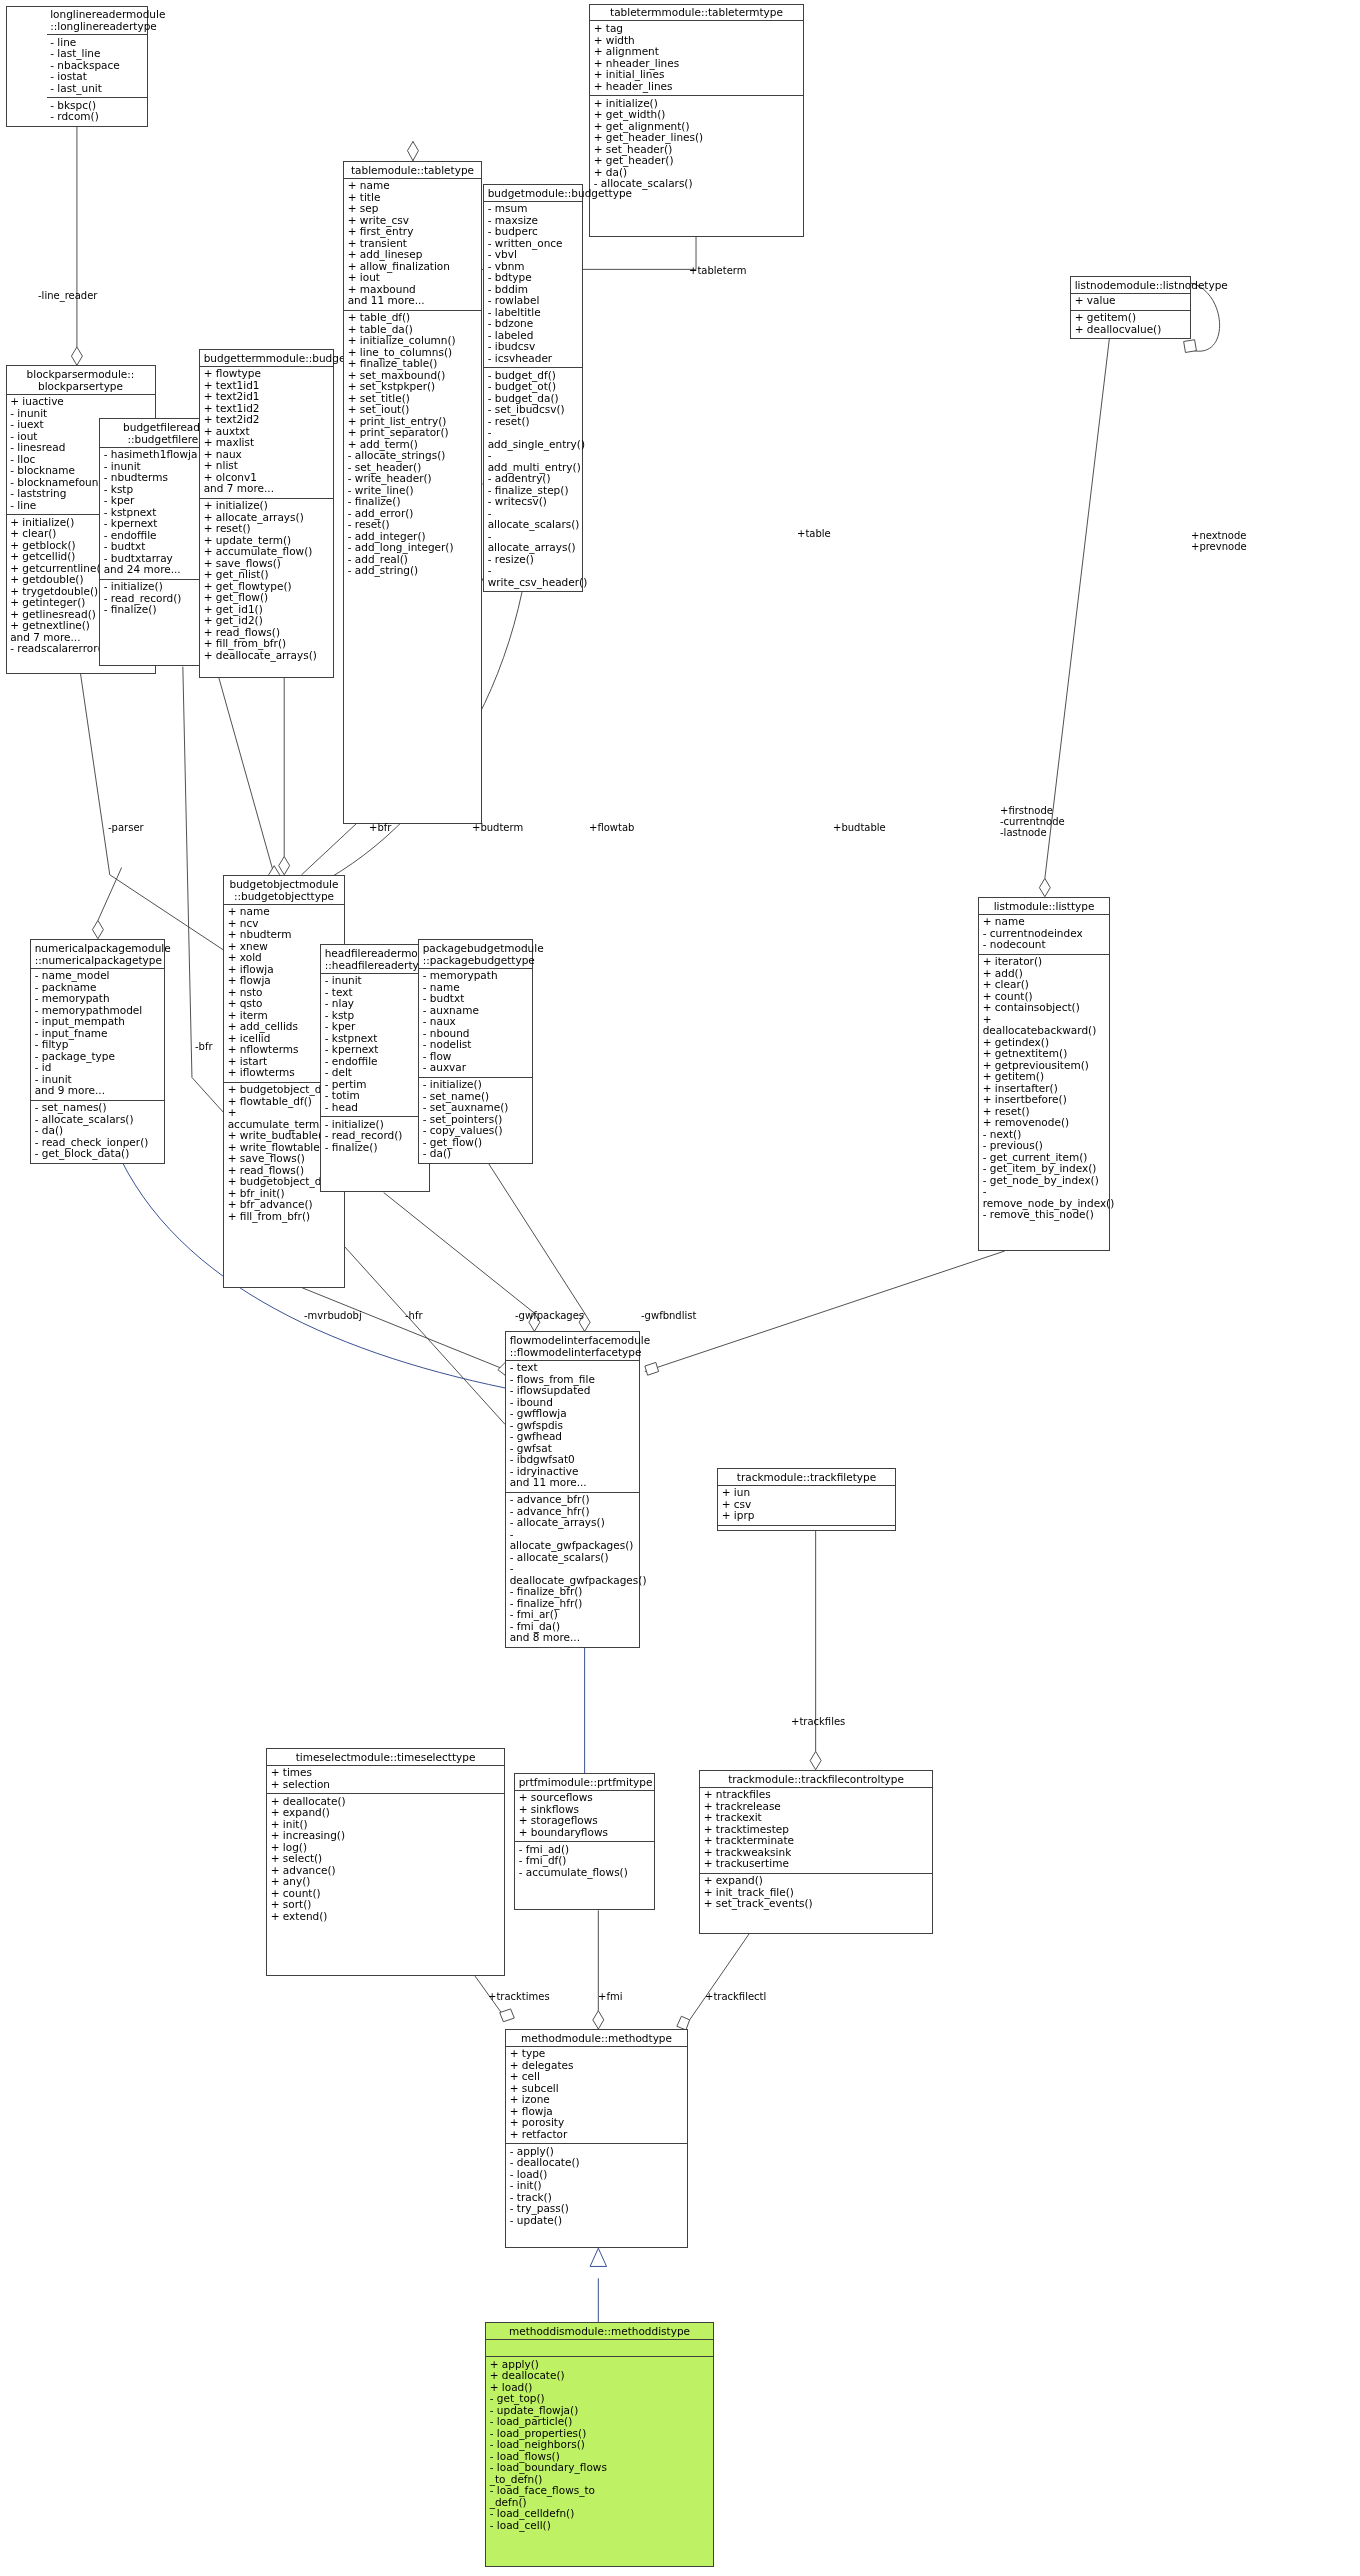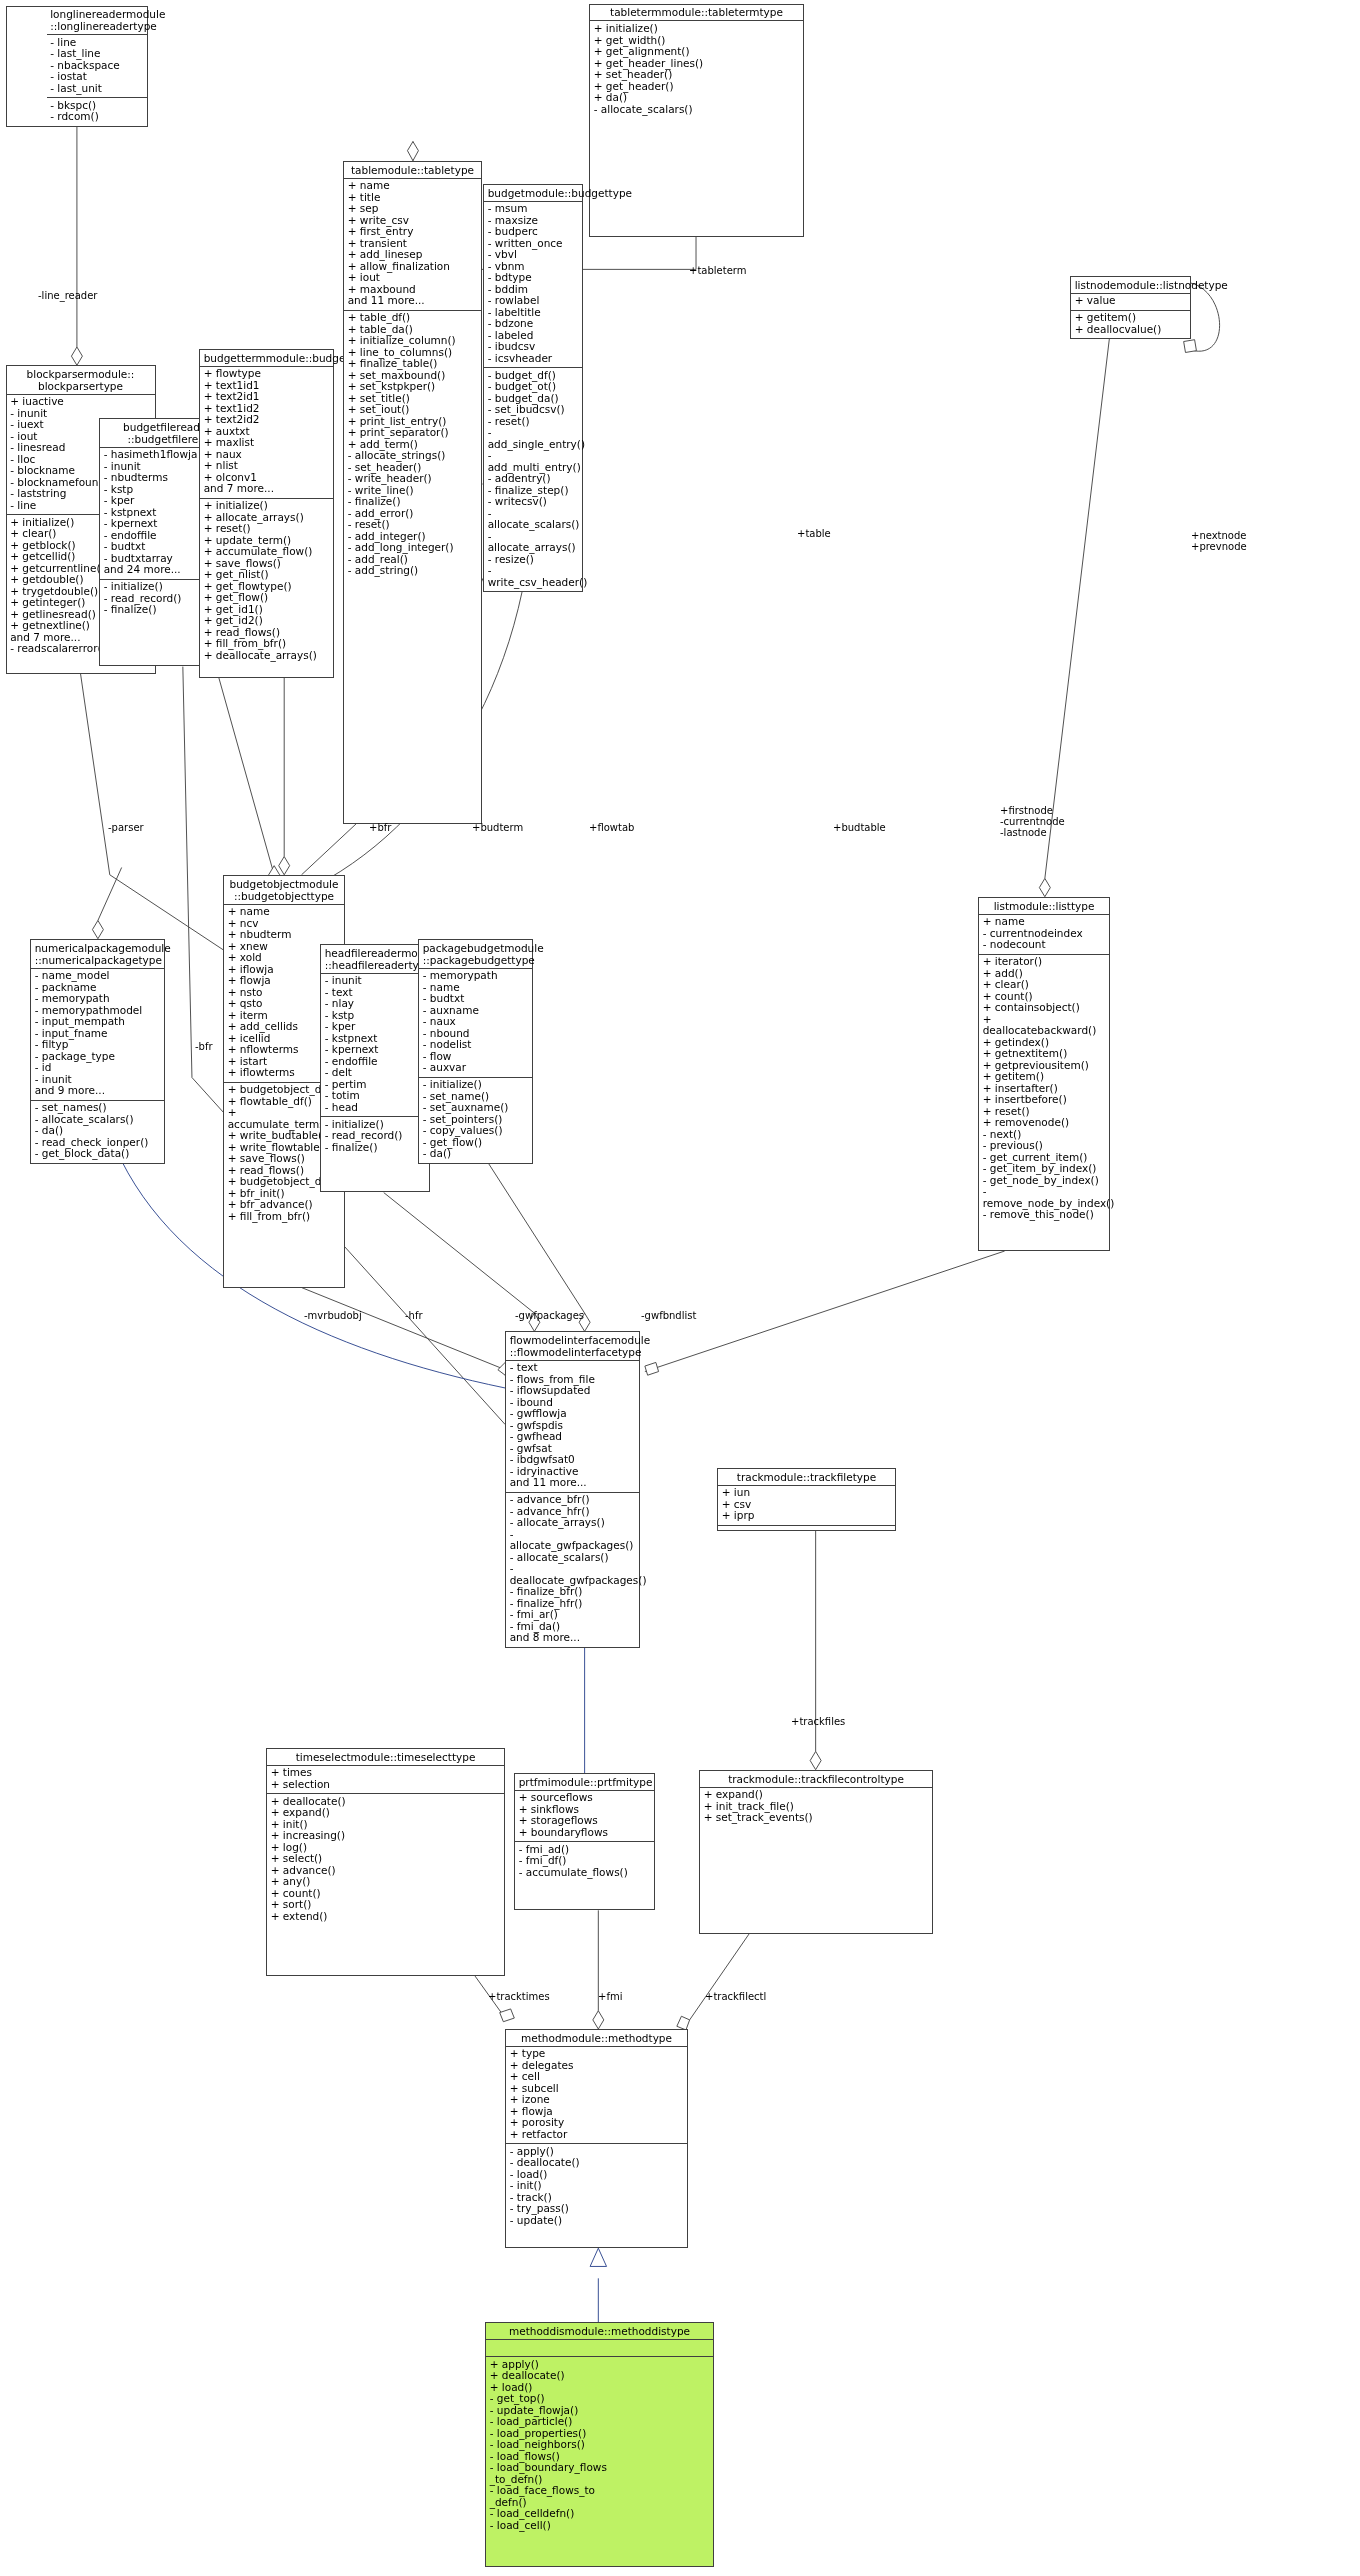--- a/index.html
+++ b/index.html
@@ -105,20 +105,28 @@
         <div>- iostat</div>
         <div>- last_unit</div>
       </div>
       <div class="ops">
         <div>- bkspc()</div>
         <div>- rdcom()</div>
       </div>
     </div>
     <div class="cls" style="left: 589px; top: 3.7px; width: 215px; min-height: 233px;">
       <div class="title">tabletermmodule::tabletermtype</div>
+      <div class="attrs">
+        <div>+ tag</div>
+        <div>+ width</div>
+        <div>+ alignment</div>
+        <div>+ nheader_lines</div>
+        <div>+ initial_lines</div>
+        <div>+ header_lines</div>
+      </div>
       <div class="ops">
         <div>+ initialize()</div>
         <div>+ get_width()</div>
         <div>+ get_alignment()</div>
         <div>+ get_header_lines()</div>
         <div>+ set_header()</div>
         <div>+ get_header()</div>
         <div>+ da()</div>
         <div>- allocate_scalars()</div>
       </div>
@@ -497,20 +505,29 @@
         <div>+ boundaryflows</div>
       </div>
       <div class="ops">
         <div>- fmi_ad()</div>
         <div>- fmi_df()</div>
         <div>- accumulate_flows()</div>
       </div>
     </div>
     <div class="cls" style="left: 699px; top: 1770px; width: 234px; min-height: 164px;">
       <div class="title">trackmodule::trackfilecontroltype</div>
+      <div class="attrs">
+        <div>+ ntrackfiles</div>
+        <div>+ trackrelease</div>
+        <div>+ trackexit</div>
+        <div>+ tracktimestep</div>
+        <div>+ trackterminate</div>
+        <div>+ trackweaksink</div>
+        <div>+ trackusertime</div>
+      </div>
       <div class="ops">
         <div>+ expand()</div>
         <div>+ init_track_file()</div>
         <div>+ set_track_events()</div>
       </div>
     </div>
     <div class="cls" style="left: 505px; top: 2029px; width: 183px; min-height: 219px;">
       <div class="title">methodmodule::methodtype</div>
       <div class="attrs">
         <div>+ type</div>

